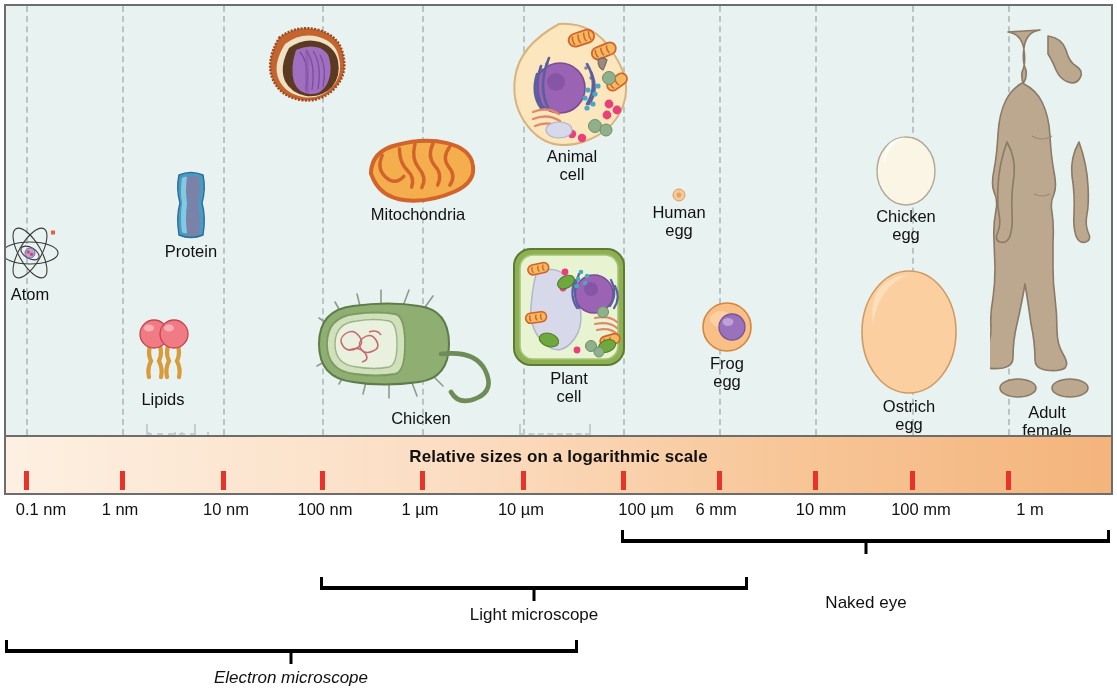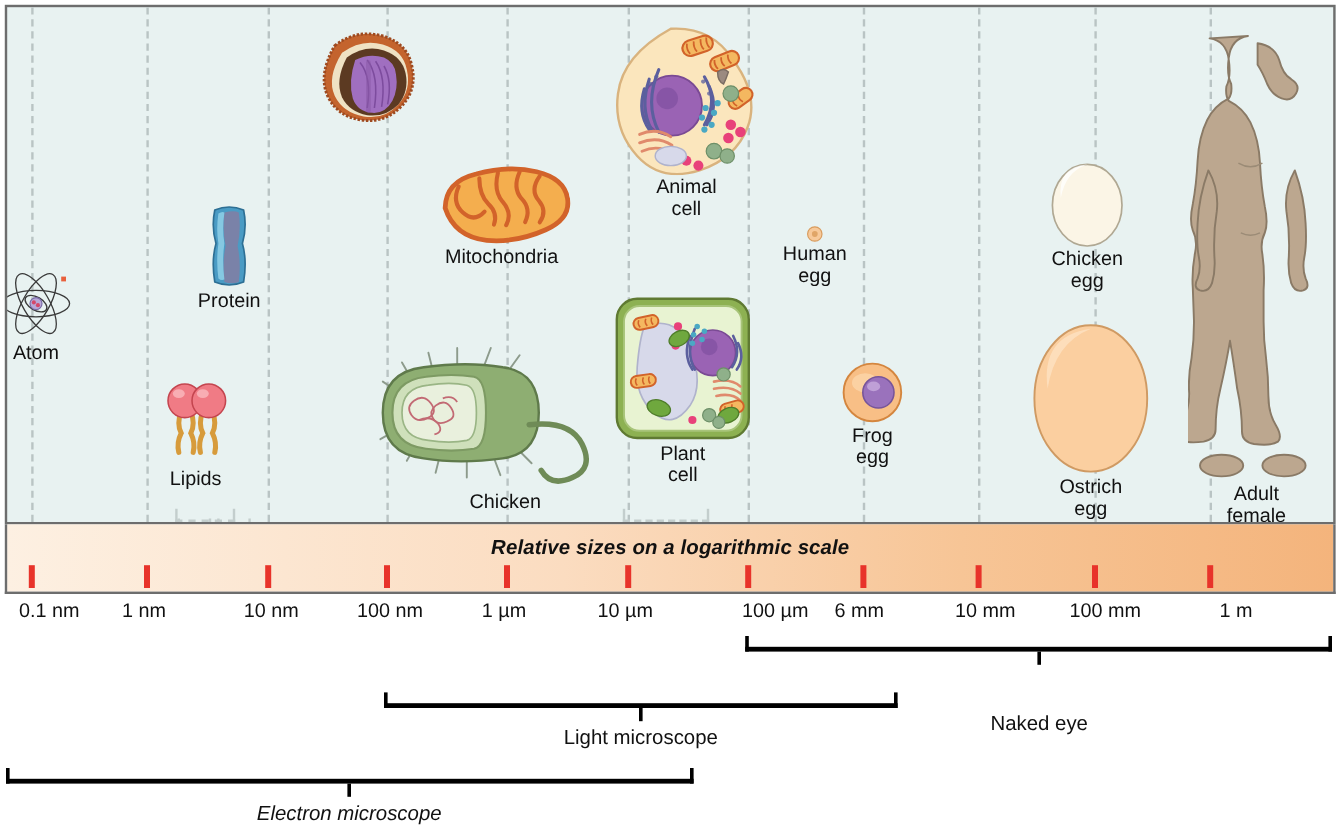--- a/index.html
+++ b/index.html
@@ -33,21 +33,20 @@
   }
 
   
   #scale-band {
     position: absolute;
     left: 4px; top: 437px;
     width: 1109px; height: 58px;
     border: 2px solid #6d6d6d;
     border-top: none;
     background: linear-gradient(to right, #fdf0e2 0%, #fbdcc0 42%, #f7c596 72%, #f4b47c 100%);
-    font-style: italic;
   }
   #scale-title {
     position: absolute;
     left: 0; right: 0; top: 10px;
     text-align: center;
     font-size: 17px;
     font-weight: bold;
     color: #111;
     letter-spacing: .1px;
   }

